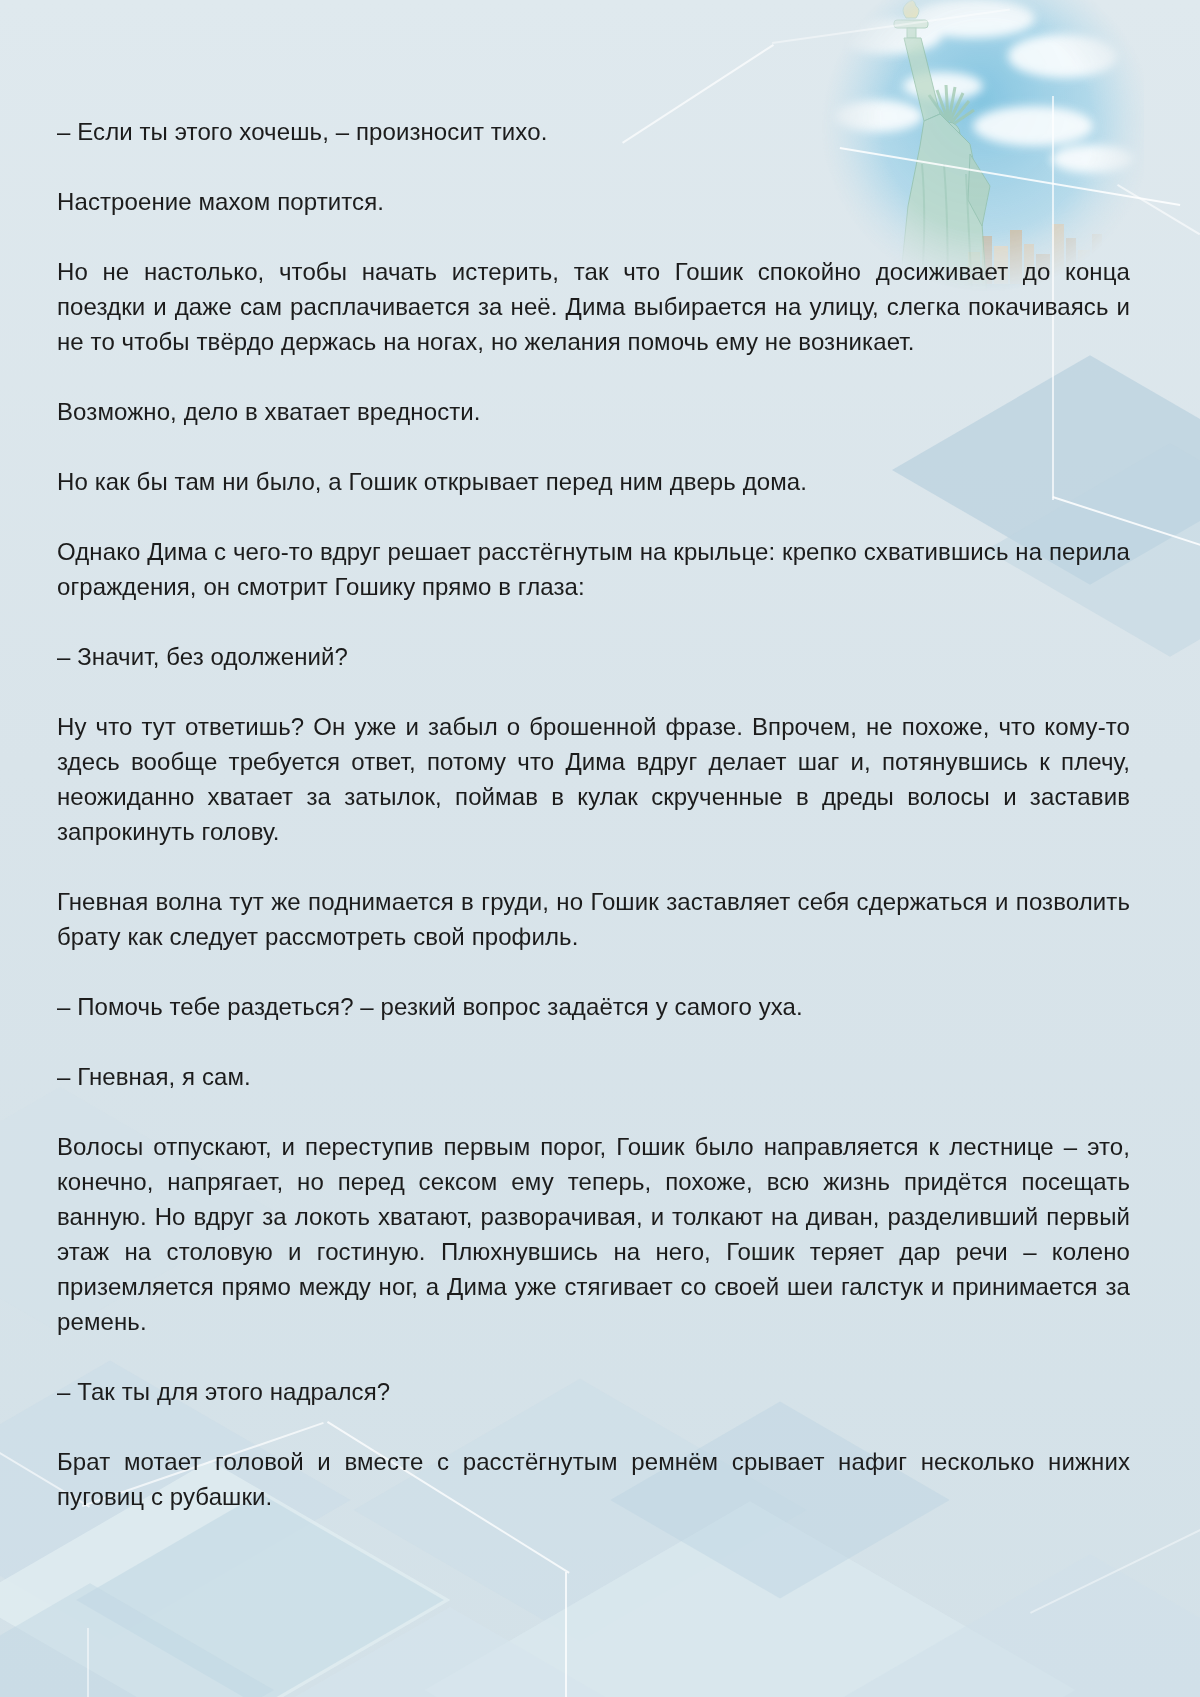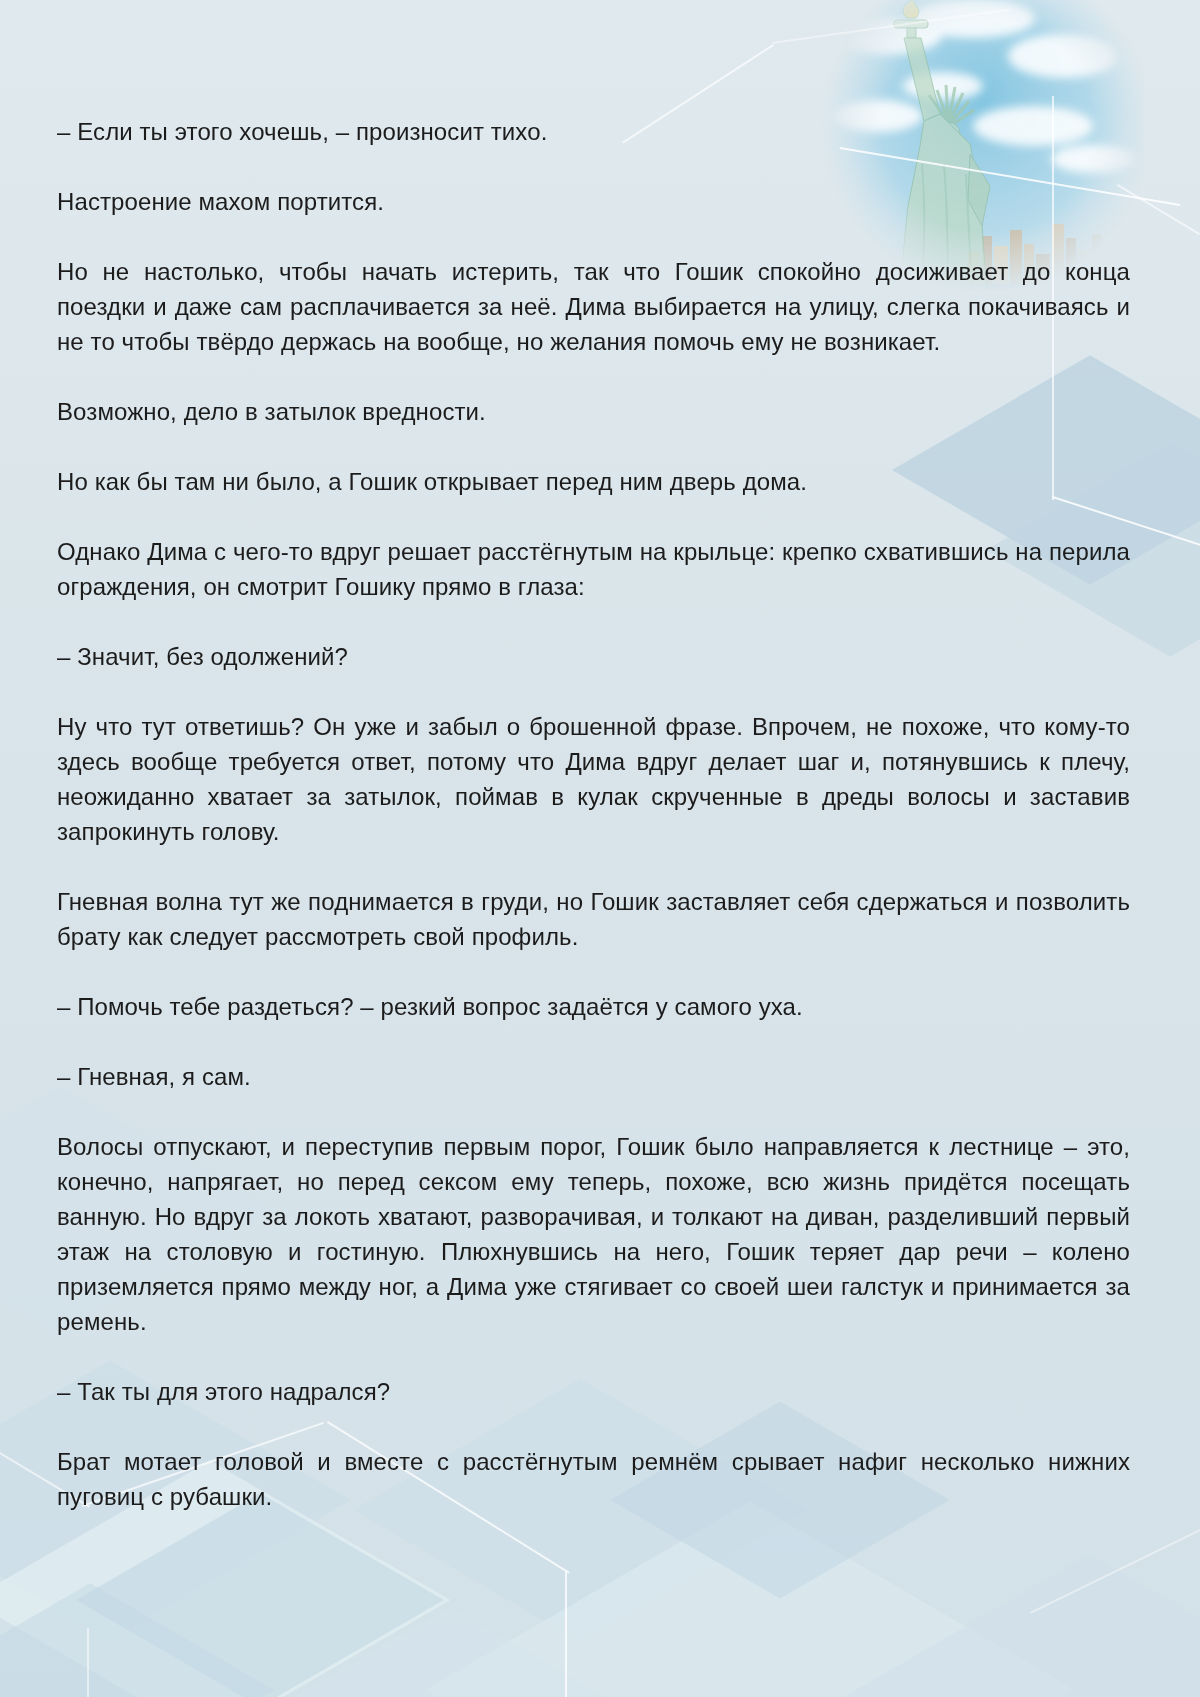--- a/index.html
+++ b/index.html
@@ -128,22 +128,22 @@
 <div class="wline" style="left:82px;top:1505px;width:255px;transform:rotate(-19deg);opacity:.8;"></div>
 <div class="wline" style="left:328px;top:1421px;width:285px;transform:rotate(32deg);opacity:.9;"></div>
 <div class="wline v" style="left:565px;top:1572px;height:125px;opacity:.9;"></div>
 <div class="wline v" style="left:87px;top:1628px;height:69px;opacity:.6;"></div>
 <div class="wline" style="left:0px;top:1452px;width:105px;transform:rotate(31deg);opacity:.7;"></div>
 <div class="wline" style="left:1030px;top:1612px;width:210px;transform:rotate(-26deg);opacity:.5;"></div>
 
 <main>
   <p>– Если ты этого хочешь, – произносит тихо.</p>
   <p>Настроение махом портится.</p>
-  <p>Но не настолько, чтобы начать истерить, так что Гошик спокойно досиживает до конца поездки и даже сам расплачивается за неё. Дима выбирается на улицу, слегка покачиваясь и не то чтобы твёрдо держась на вообще, но желания помочь ему не возникает.</p>
-  <p>Возможно, дело в затылок вредности.</p>
+  <p>Но не настолько, чтобы начать истерить, так что Гошик спокойно досиживает до конца поездки и даже сам расплачивается за неё. Дима выбирается на улицу, слегка покачиваясь и не то чтобы твёрдо держась на ногах, но желания помочь ему не возникает.</p>
+  <p>Возможно, дело в хватает вредности.</p>
   <p>Но как бы там ни было, а Гошик открывает перед ним дверь дома.</p>
   <p>Однако Дима с чего-то вдруг решает расстёгнутым на крыльце: крепко схватившись на перила ограждения, он смотрит Гошику прямо в глаза:</p>
   <p>– Значит, без одолжений?</p>
   <p>Ну что тут ответишь? Он уже и забыл о брошенной фразе. Впрочем, не похоже, что кому-то здесь вообще требуется ответ, потому что Дима вдруг делает шаг и, потянувшись к плечу, неожиданно хватает за затылок, поймав в кулак скрученные в дреды волосы и заставив запрокинуть голову.</p>
   <p>Гневная волна тут же поднимается в груди, но Гошик заставляет себя сдержаться и позволить брату как следует рассмотреть свой профиль.</p>
   <p>– Помочь тебе раздеться? – резкий вопрос задаётся у самого уха.</p>
   <p>– Гневная, я сам.</p>
   <p>Волосы отпускают, и переступив первым порог, Гошик было направляется к лестнице – это, конечно, напрягает, но перед сексом ему теперь, похоже, всю жизнь придётся посещать ванную. Но вдруг за локоть хватают, разворачивая, и толкают на диван, разделивший первый этаж на столовую и гостиную. Плюхнувшись на него, Гошик теряет дар речи – колено приземляется прямо между ног, а Дима уже стягивает со своей шеи галстук и принимается за ремень.</p>
   <p>– Так ты для этого надрался?</p>
   <p>Брат мотает головой и вместе с расстёгнутым ремнём срывает нафиг несколько нижних пуговиц с рубашки.</p>

